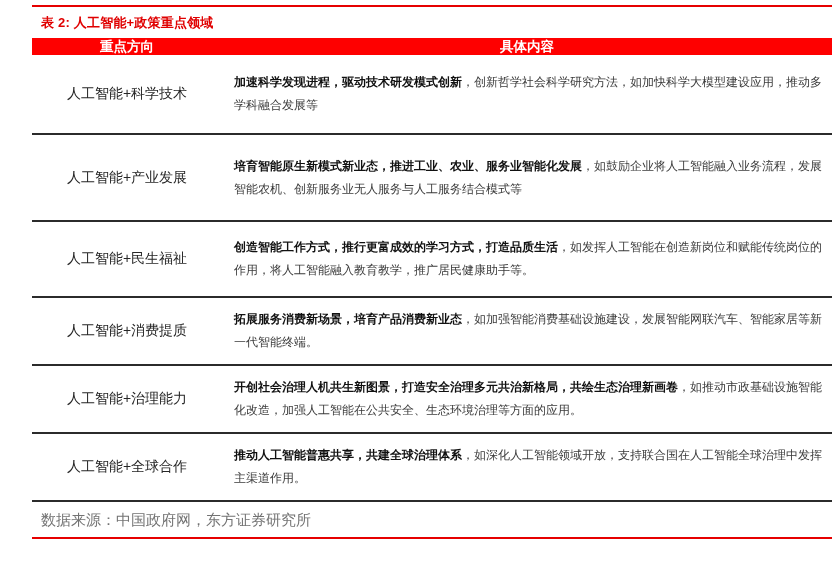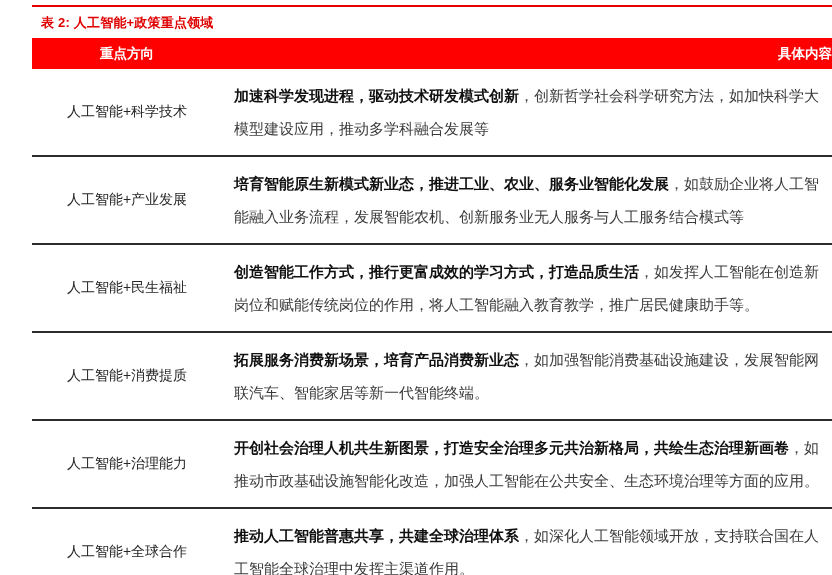--- a/index.html
+++ b/index.html
@@ -13,43 +13,43 @@
   .inner { margin: 0 32px; width: 800px; }
 
   .top-rule { height: 2px; background: #e60000; margin-top: 5px; }
 
   .table-title {
     font-size: 13px; font-weight: bold; color: #e00000;
     padding: 7px 0 6px 9px; letter-spacing: 0.2px;
   }
 
   .header-bar {
-    height: 31px; background: #fe0000;
+    height: 17px; background: #fe0000;
     display: flex; align-items: center;
     color: #ffffff; font-weight: bold; font-size: 13.5px;
   }
   .header-dir { width: 190px; text-align: center; }
-  .header-content { flex: 1; text-align: right; }
+  .header-content { flex: 1; text-align: center; }
 
   .row { display: flex; border-bottom: 2px solid #2b2b2b; }
   .row:nth-of-type(1) { min-height: 82px; }
   .row:nth-of-type(2) { min-height: 75px; }
   .row:nth-of-type(3) { min-height: 74px; }
   .row:nth-of-type(4) { min-height: 78px; }
   .row:nth-of-type(5) { min-height: 85px; }
   .row:nth-of-type(6) { min-height: 74px; }
 
   .col-dir {
     width: 190px; display: flex; align-items: center; justify-content: center;
     font-size: 14px; color: #262626; text-align: center;
   }
   .col-content {
     flex: 1; display: flex; align-items: center;
     padding: 10px 2px 10px 12px;
-    font-size: 15px; line-height: 33px; color: #3a3a3a;
+    font-size: 12px; line-height: 23px; color: #3a3a3a;
   }
   .col-content .lead { font-weight: bold; color: #111111; }
 
   .footer-source {
     font-size: 15px; color: #737373;
     padding: 9px 0 0 9px;
   }
   .bottom-rule { height: 2px; background: #e60000; margin-top: 7px; }
 </style>
 </head>

